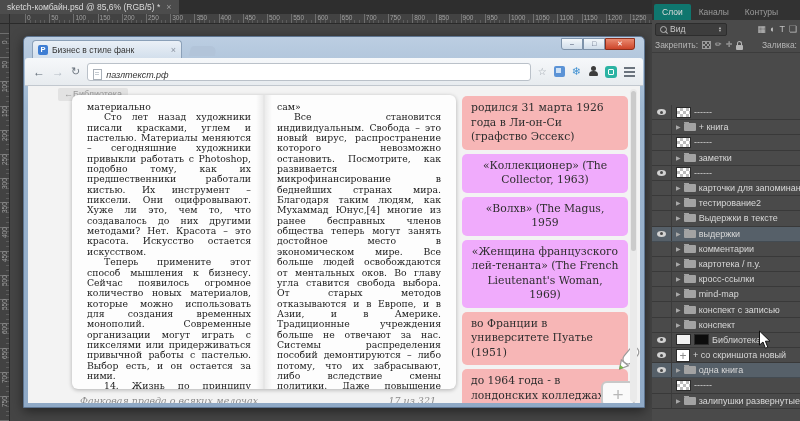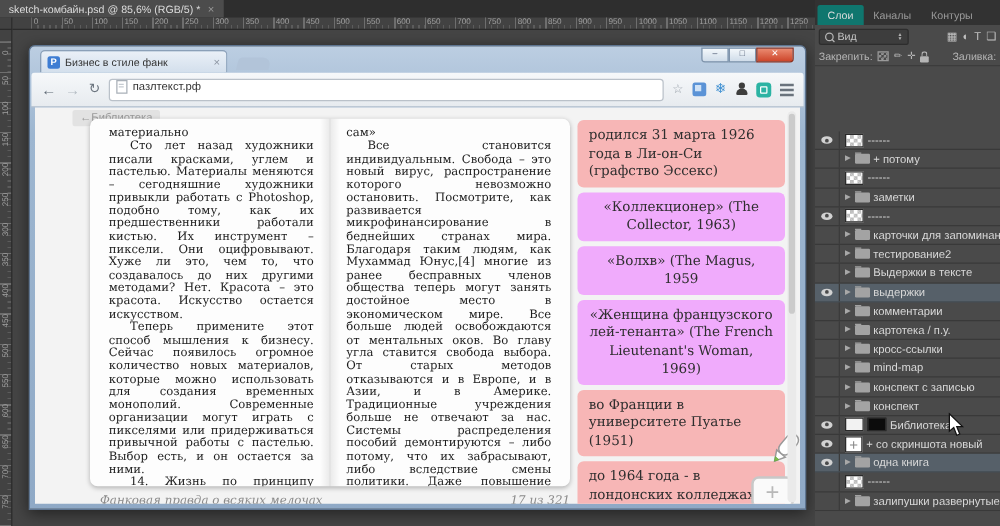--- a/index.html
+++ b/index.html
@@ -51,21 +51,21 @@
     border:1px solid #7e93aa;font-size:7px;line-height:10px;text-align:center;color:#44506a;}
   .wb.min{border-radius:0 0 0 3px;}
   .wb.close{width:30px;background:linear-gradient(#ea8a70,#cd452a);color:#fff;border-color:#8c2f1c;border-radius:0 0 3px 0;}
   .toolbar{position:absolute;top:21px;left:1px;right:1px;height:28px;
     background:linear-gradient(#f6f8fa,#e7ebef);border-bottom:1px solid #c2c8cf;
     border-radius:3px 3px 0 0;display:flex;align-items:center;padding:0 8px;gap:7px;box-sizing:border-box;}
   .nav{font-size:12px;color:#5f6a75;line-height:1;}
   .nav.fwd{color:#b4bcc4;}
   .nav.reload{font-size:11px;color:#6a737d;}
   .addressbar{flex:1;height:16px;background:#fff;border:1px solid #bac1c9;border-radius:3px;
-    display:flex;align-items:flex-start;padding:0 5px;gap:4px;font-size:9px;color:#333;}
+    display:flex;align-items:flex-end;padding:0 5px;gap:4px;font-size:9px;color:#333;font-style:italic;}
   .page-icon{width:7px;height:9px;border:1px solid #a9b0b8;background:#fff;position:relative;}
   .page-icon::after{content:'';position:absolute;left:1px;top:2px;width:4px;height:1px;background:#c6ccd2;box-shadow:0 2px 0 #c6ccd2;}
   .tb-ic{font-size:10px;line-height:1;color:#98a0a8;}
   .ic-star{color:#9aa2aa;}
   .ic-ext1{width:11px;height:11px;background:#5b93d6;border-radius:2px;position:relative;}
   .ic-ext1::after{content:'';position:absolute;left:2px;top:2px;width:5px;height:5px;background:#cfe2f6;}
   .ic-snow{color:#3d8fd1;font-size:11px;}
   .person{width:10px;height:11px;position:relative;}
   .person::before{content:'';position:absolute;left:3px;top:0;width:5px;height:5px;border-radius:50%;background:#3d3d3d;}
   .person::after{content:'';position:absolute;left:1px;top:5px;width:9px;height:5px;border-radius:4px 4px 1px 1px;background:#3d3d3d;}
@@ -82,21 +82,21 @@
   .book::before{content:'';position:absolute;left:50%;top:0;bottom:0;width:16px;margin-left:-8px;
     background:linear-gradient(to right,rgba(0,0,0,0),rgba(0,0,0,.07) 45%,rgba(0,0,0,.13) 50%,rgba(0,0,0,.07) 55%,rgba(0,0,0,0));}
   .page{flex:1;padding:7px 13px 0 15px;overflow:hidden;}
   .page.right{padding:7px 15px 0 13px;}
   .page p{margin:0;font-family:"DejaVu Serif",serif;font-size:9.3px;line-height:10.35px;
     text-align:justify;color:#1c1c1c;}
   .page p.ind{text-indent:17px;}
   .footer{position:absolute;top:309px;font-family:"DejaVu Serif",serif;font-style:italic;
     font-size:9.5px;color:#8a8a8a;}
   .footer.fl{left:52px;width:190px;}
-  .footer.fr{left:256px;width:172px;text-align:right;}
+  .footer.fr{left:236px;width:172px;text-align:right;}
 
   .notes{position:absolute;left:434px;top:10px;width:166px;display:flex;flex-direction:column;gap:4px;}
   .note{border-radius:5px;padding:5px 9px;font-family:"DejaVu Serif",serif;font-size:10.8px;
     line-height:14.5px;color:#2e2e2e;box-sizing:border-box;}
   .note.pink{background:#f7b6b6;}
   .note.green{background:#f0abfc;text-align:center;}
 
   .pencil{position:absolute;left:583px;top:256px;}
   .plusbtn{position:absolute;left:573px;top:295px;width:34px;height:26px;border:2px solid #c8c8c8;
     border-radius:6px;color:#b8b8b8;font-size:19px;line-height:23px;text-align:center;box-sizing:border-box;background:#fafafa;}
@@ -328,21 +328,21 @@
             <span class="rowbody">
               <span class="thumb checker"></span>
               <span class="lname">------</span>
             </span>
           </div>
           <div class="lrow">
             <span class="eyecell"></span>
             <span class="rowbody">
               <span class="expander">▶</span>
               <span class="folder"></span>
-              <span class="lname">+ потому</span>
+              <span class="lname">+ книга</span>
             </span>
           </div>
           <div class="lrow">
             <span class="eyecell"></span>
             <span class="rowbody">
               <span class="thumb checker"></span>
               <span class="lname">------</span>
             </span>
           </div>
           <div class="lrow">

